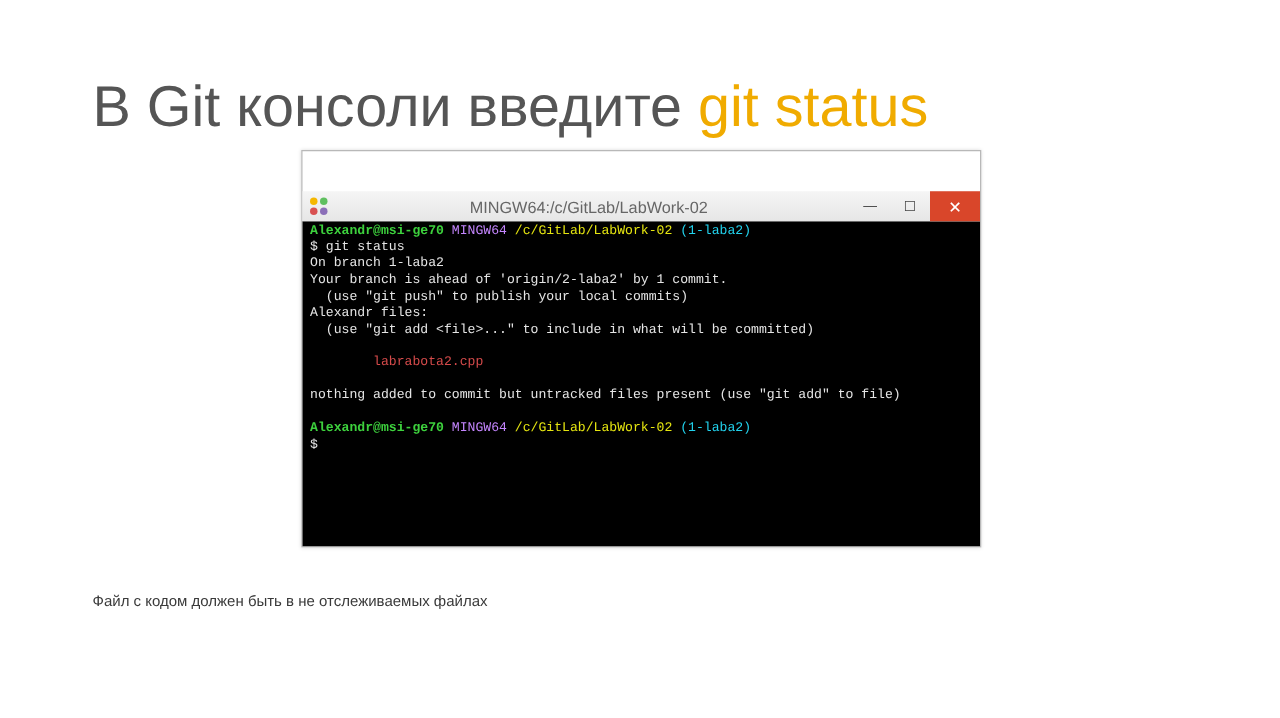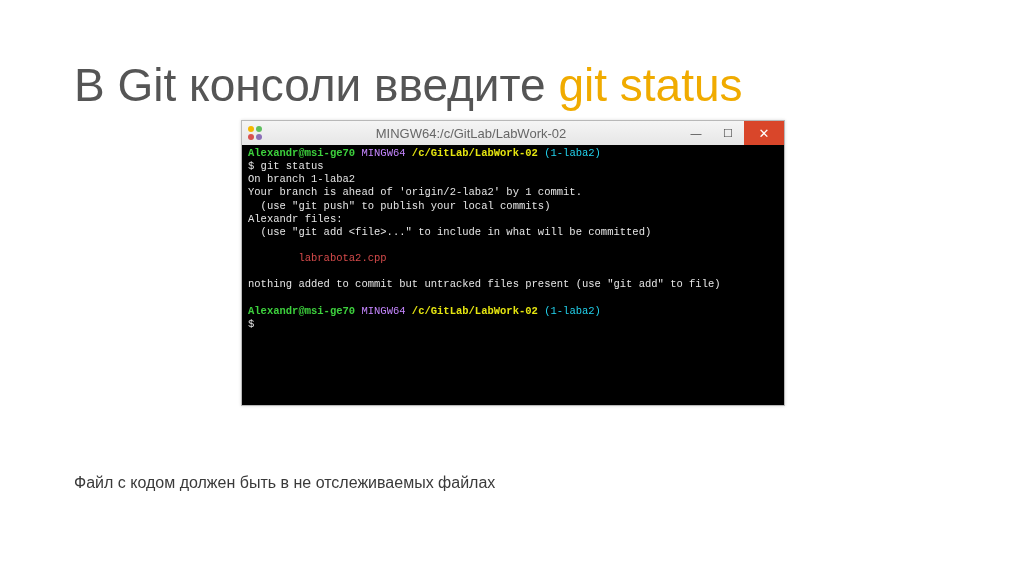--- a/index.html
+++ b/index.html
@@ -26,20 +26,21 @@
   width: 544px;
   border: 1px solid #b8b8b8;
   box-shadow: 0 0 3px rgba(0,0,0,0.15);
 }
 .titlebar {
   height: 24px;
   background: linear-gradient(#f5f5f5,#e6e6e6);
   display: flex;
   align-items: center;
   position: relative;
+  margin-top: 32px;
 }
 .titlebar-icon {
   width: 14px;
   height: 14px;
   margin-left: 6px;
   position: relative;
 }
 .titlebar-icon .d1 { position:absolute; left:0; top:0; width:6px; height:6px; background:#f5b700; border-radius:50%; }
 .titlebar-icon .d2 { position:absolute; right:0; top:0; width:6px; height:6px; background:#5fbf5f; border-radius:50%; }
 .titlebar-icon .d3 { position:absolute; left:0; bottom:0; width:6px; height:6px; background:#d85050; border-radius:50%; }
@@ -77,29 +78,29 @@
   font-family: "Consolas","Courier New",monospace;
   font-size: 10.5px;
   line-height: 1.25;
   color: #cccccc;
   white-space: pre;
   overflow: hidden;
   min-height: 260px;
 }
 .c-green  { color: #3dd13d; font-weight: bold; }
 .c-purple { color: #c586ff; text-align: right; }
-.c-yellow { color: #e5e510; font-weight: bold; }
+.c-yellow { color: #e5e510; }
 .c-cyan   { color: #22d3ee; }
 .c-red    { color: #d64b4b; }
 .c-white  { color: #e5e5e5; }
 .footer-text {
   position: absolute;
   left: 74px;
   top: 474px;
-  font-size: 16px;
+  font-size: 12px;
   color: #3a3a3a;
 }
 </style>
 </head>
 <body>
 
 <div class="heading">
   <span>В Git консоли введите </span><span class="hl">git status</span>
 </div>
 

